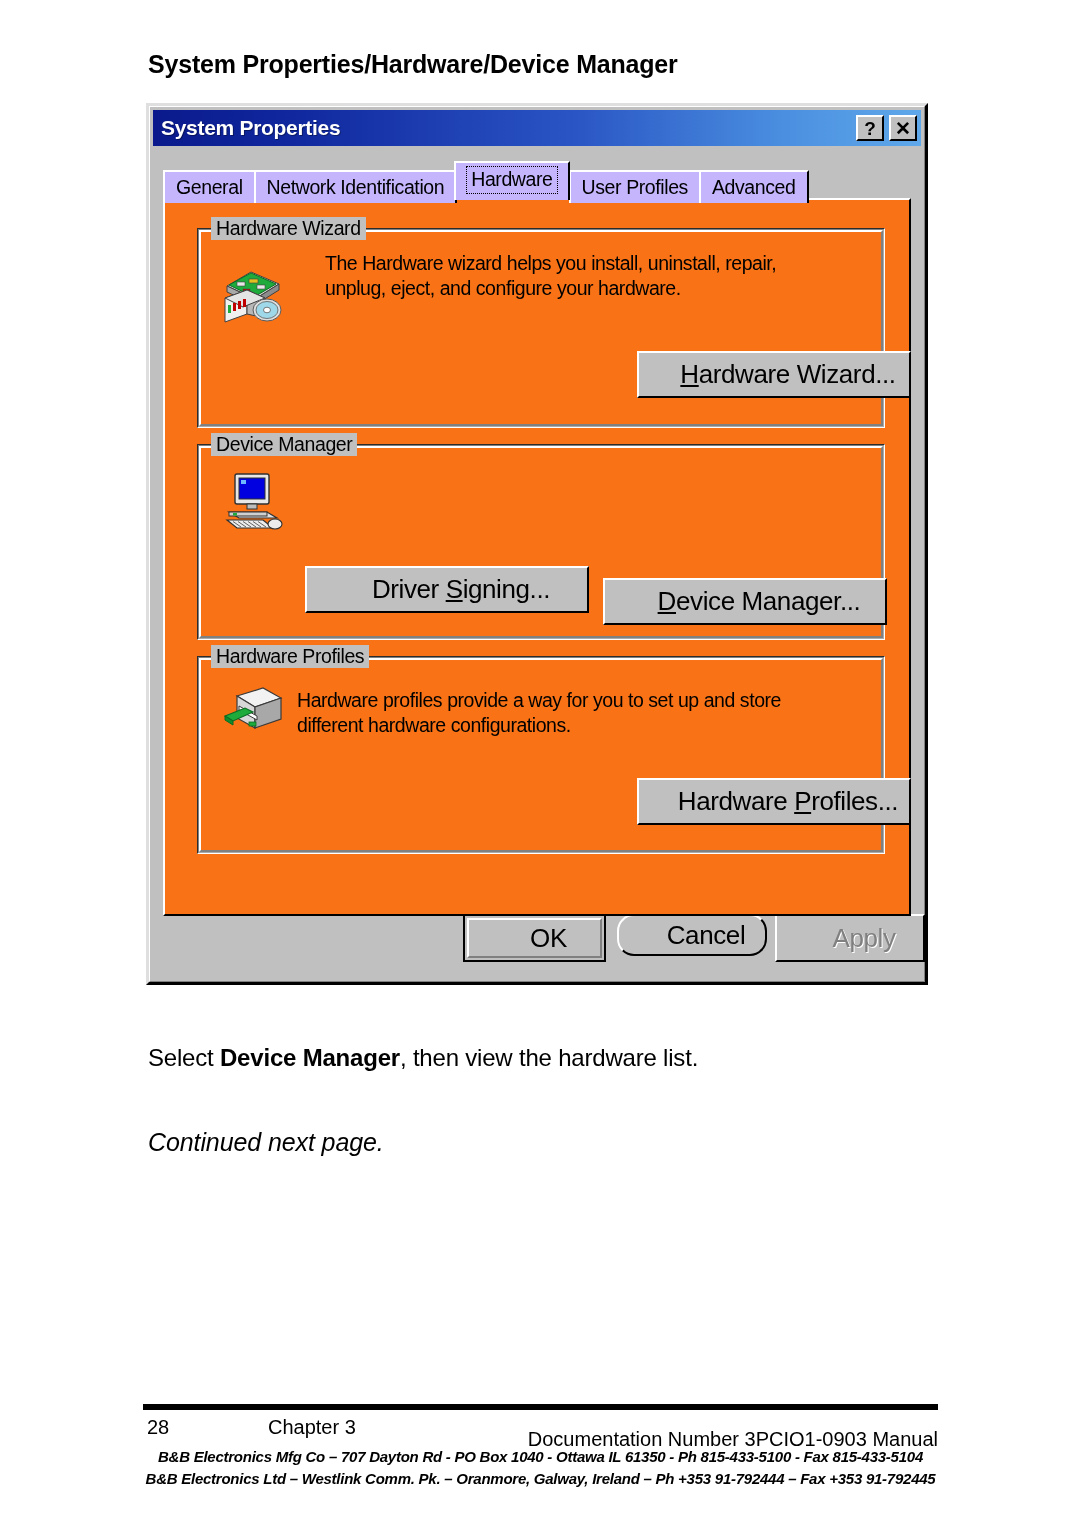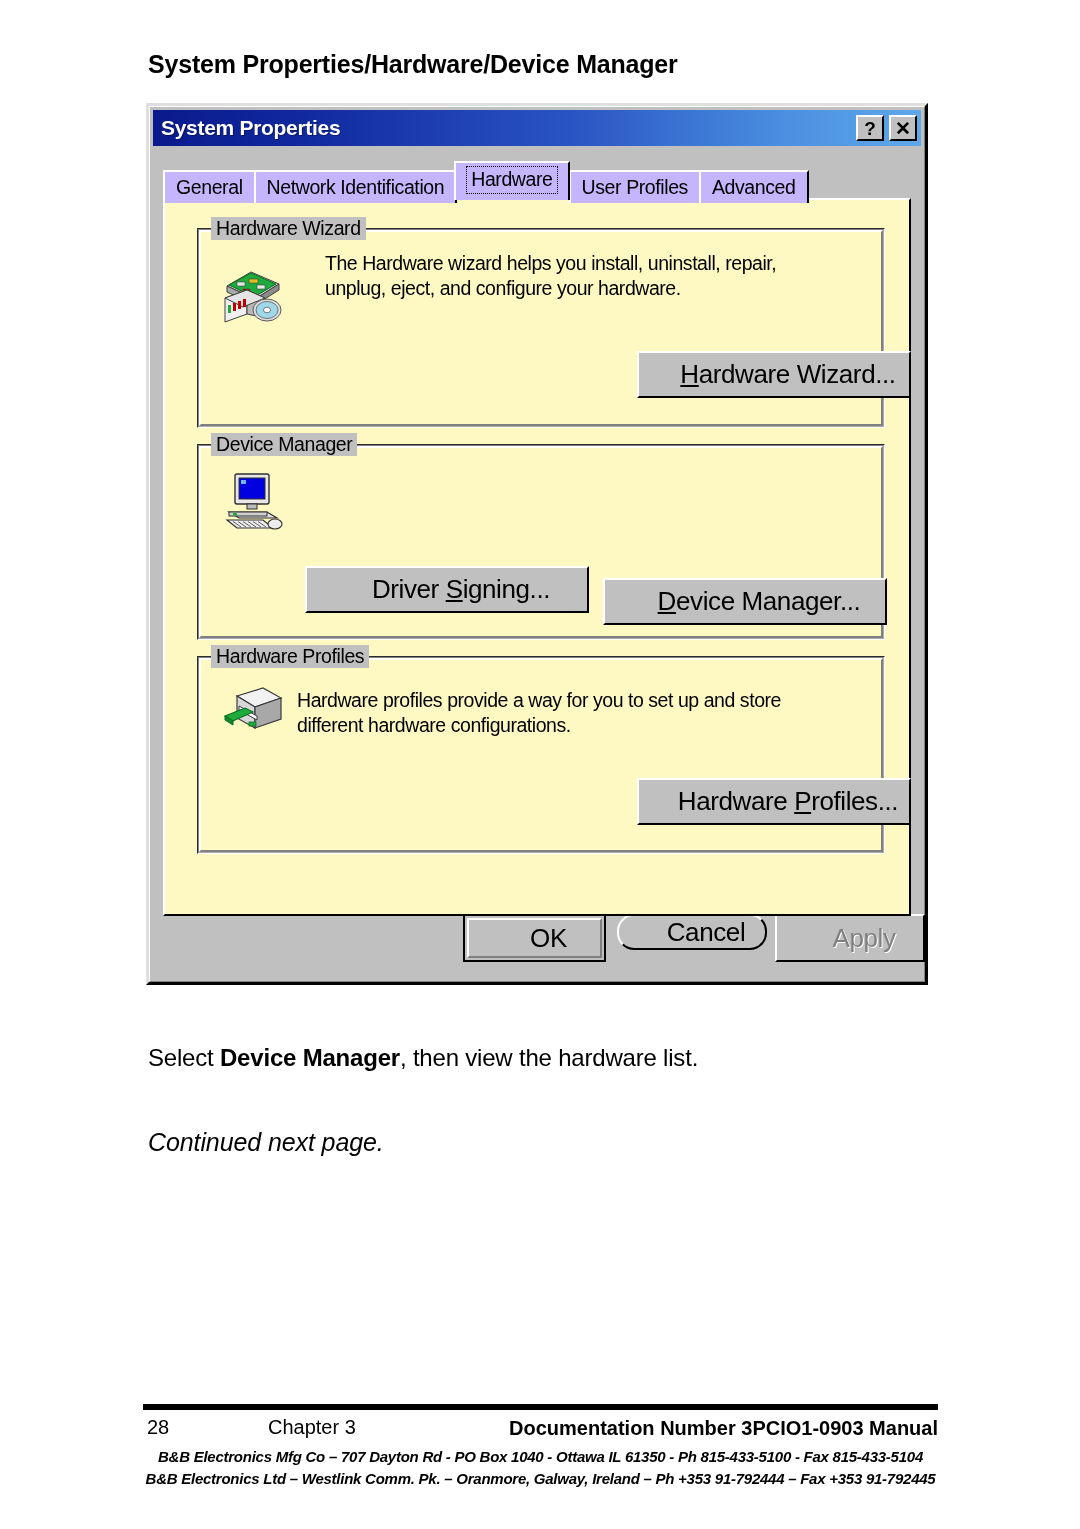--- a/index.html
+++ b/index.html
@@ -136,21 +136,21 @@
     border: 1px dotted #000;
     padding: 1px 4px 2px 4px;
   }
   .tab .tab-label { padding: 0 2px; }
 
   
   .tabpage {
     position: relative;
     margin: -2px 10px 0 10px;
     height: 718px;
-    background: #fef9c3;
+    background: #f97316;
     border-top: 2px solid #ffffff;
     border-left: 2px solid #ffffff;
     border-right: 2px solid #000000;
     border-bottom: 2px solid #000000;
     box-sizing: border-box;
     z-index: 1;
   }
 
   
   .groupbox {
@@ -258,21 +258,21 @@
     position: absolute;
     left: 143px;
     top: 1416px;
     width: 795px;
     height: 26px;
     font-size: 20px;
     color: #000;
   }
   .footer-page { position: absolute; left: 4px; top: 0; }
   .footer-chapter { position: absolute; left: 125px; top: 0; }
-  .footer-doc { position: absolute; right: 0px; top: 1px; white-space: nowrap; font-weight: bold; }
+  .footer-doc { position: absolute; right: 0px; top: 12px; white-space: nowrap; font-weight: normal; }
   .footer-addr {
     position: absolute;
     left: 143px;
     width: 795px;
     text-align: center;
     font-size: 15px;
     font-weight: bold;
     font-style: italic;
     letter-spacing: -0.25px;
     color: #000;
@@ -429,21 +429,21 @@
           <span class="btn-text"><span>Hardware </span><u>P</u><span>rofiles...</span></span>
         </div>
       </div>
 
     </div>
 
     <div class="btn default" style="left:313px; top:807px; width:143px; height:48px;">
       <span class="btn-face"></span>
       <span class="btn-text">OK</span>
     </div>
-    <div class="btn" style="left:467px; top:807px; width:150px; height:36px;border-radius:17px;">
+    <div class="btn" style="left:467px; top:807px; width:150px; height:42px;border-radius:17px;">
       <span class="btn-text">Cancel</span>
     </div>
     <div class="btn disabled" style="left:625px; top:807px; width:150px; height:48px;">
       <span class="btn-text">Apply</span>
     </div>
 
   </div>
 </div>
 
 <div class="body-line" style="top:1044px;"><span>Select </span><b>Device Manager</b><span>, then view the hardware list.</span></div>

